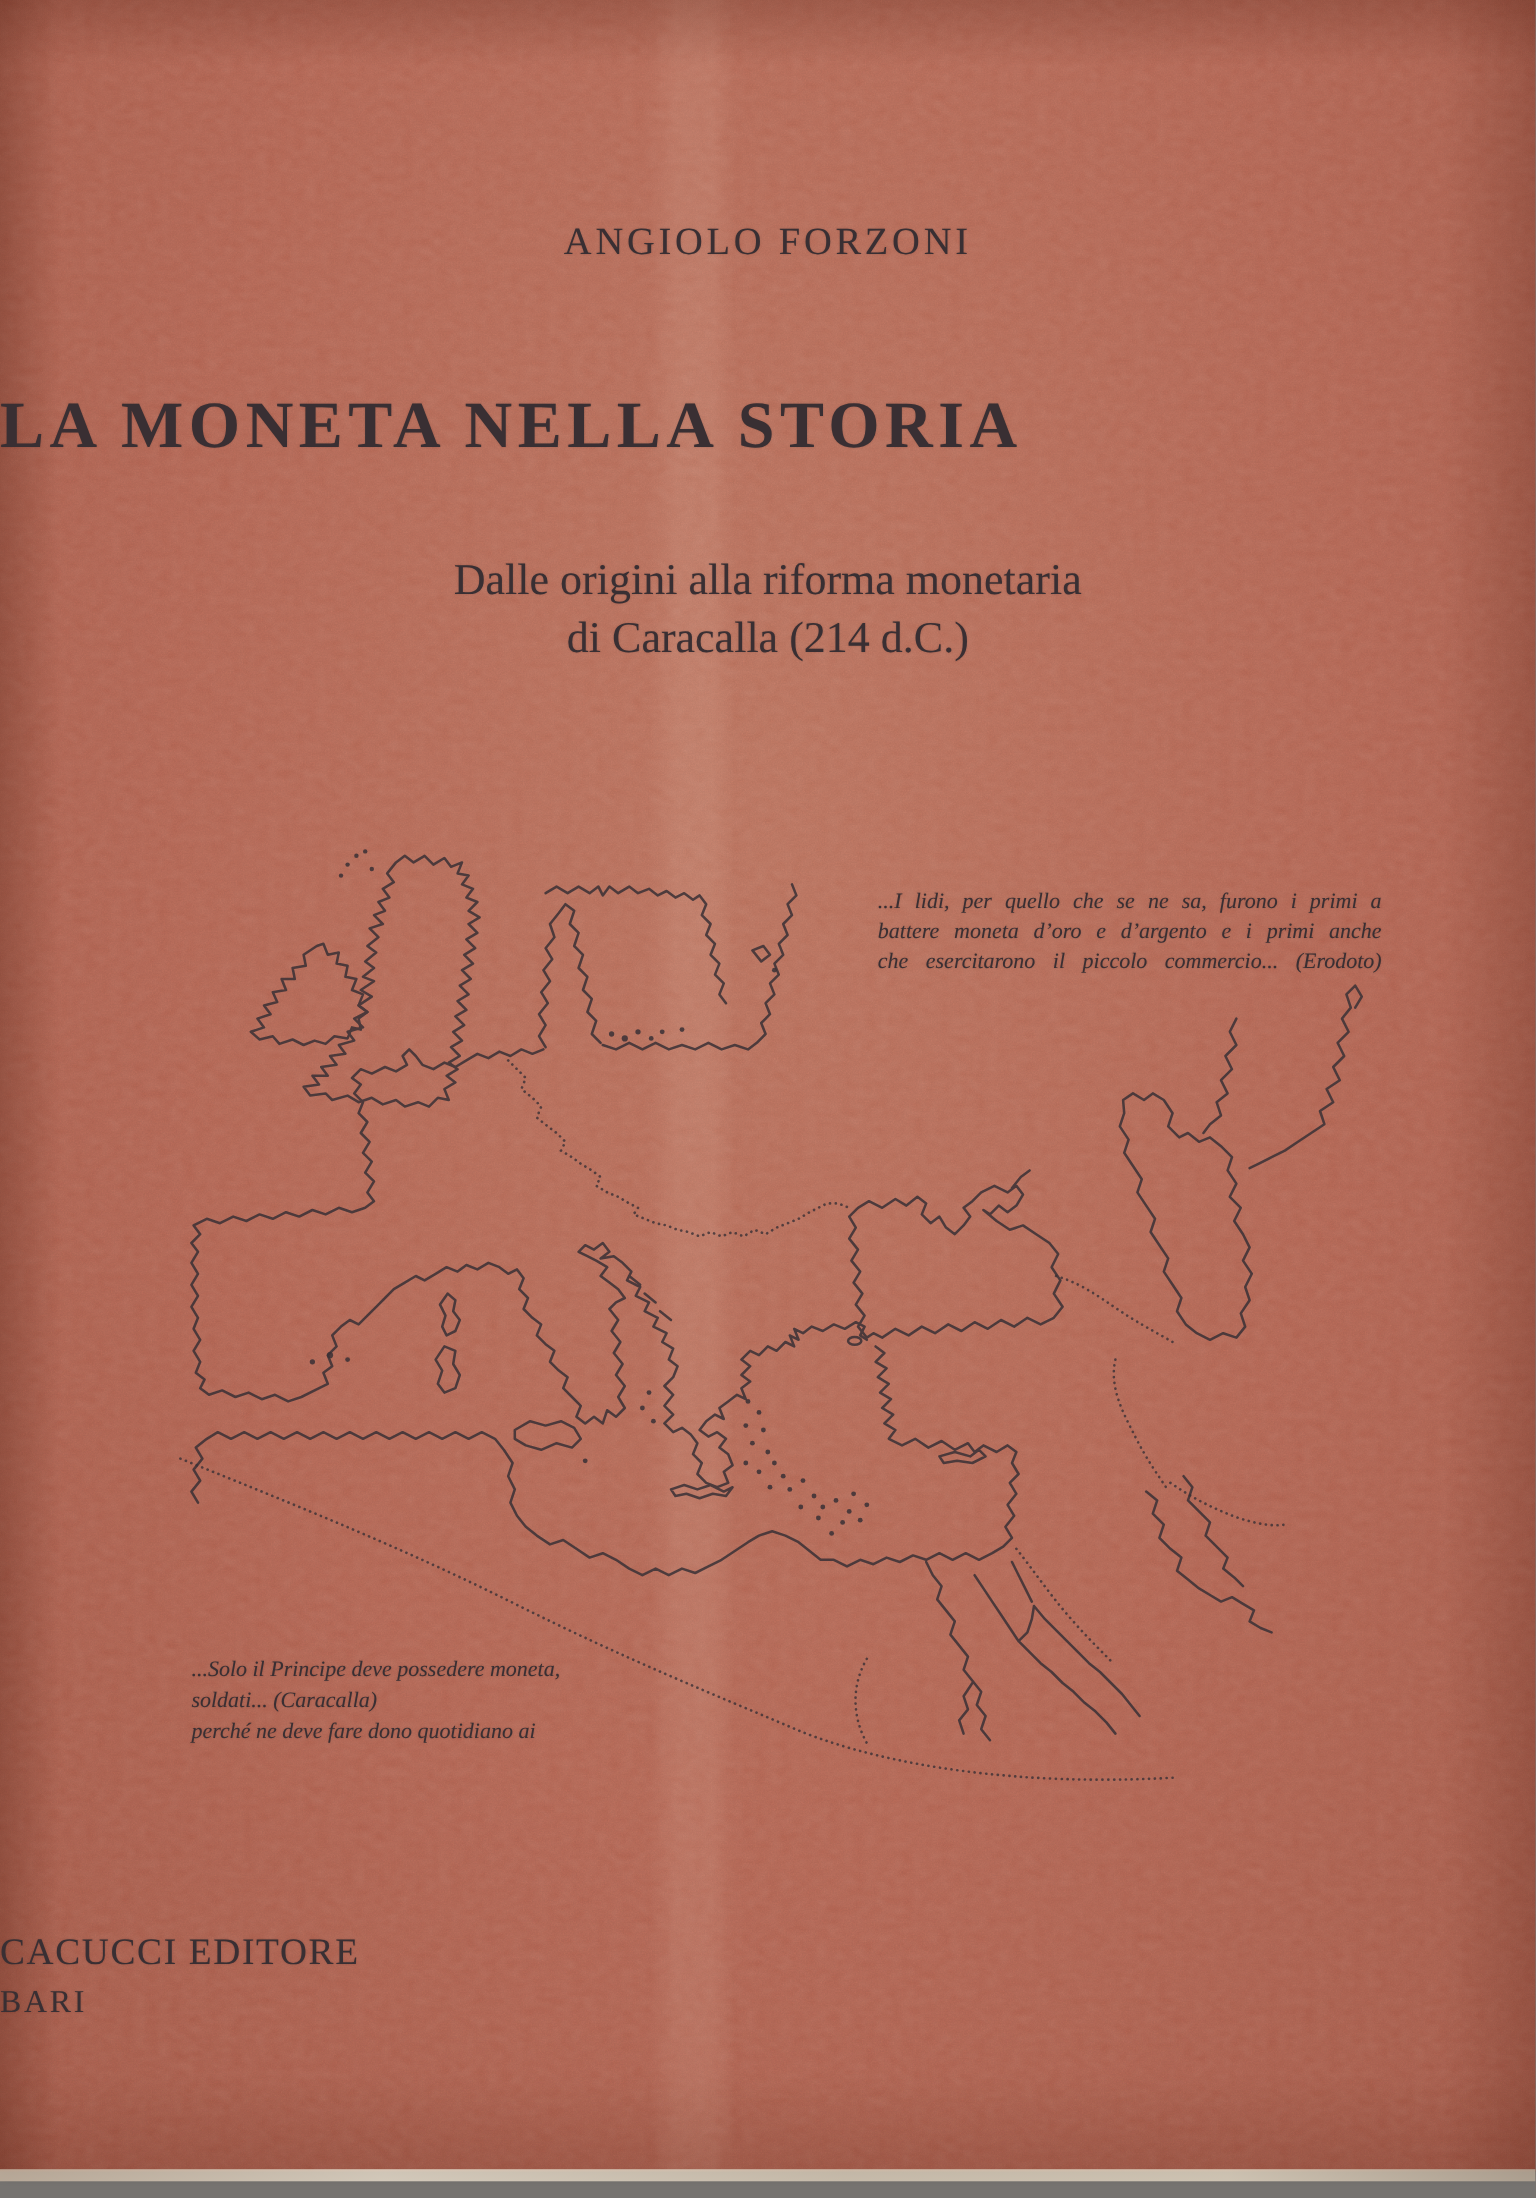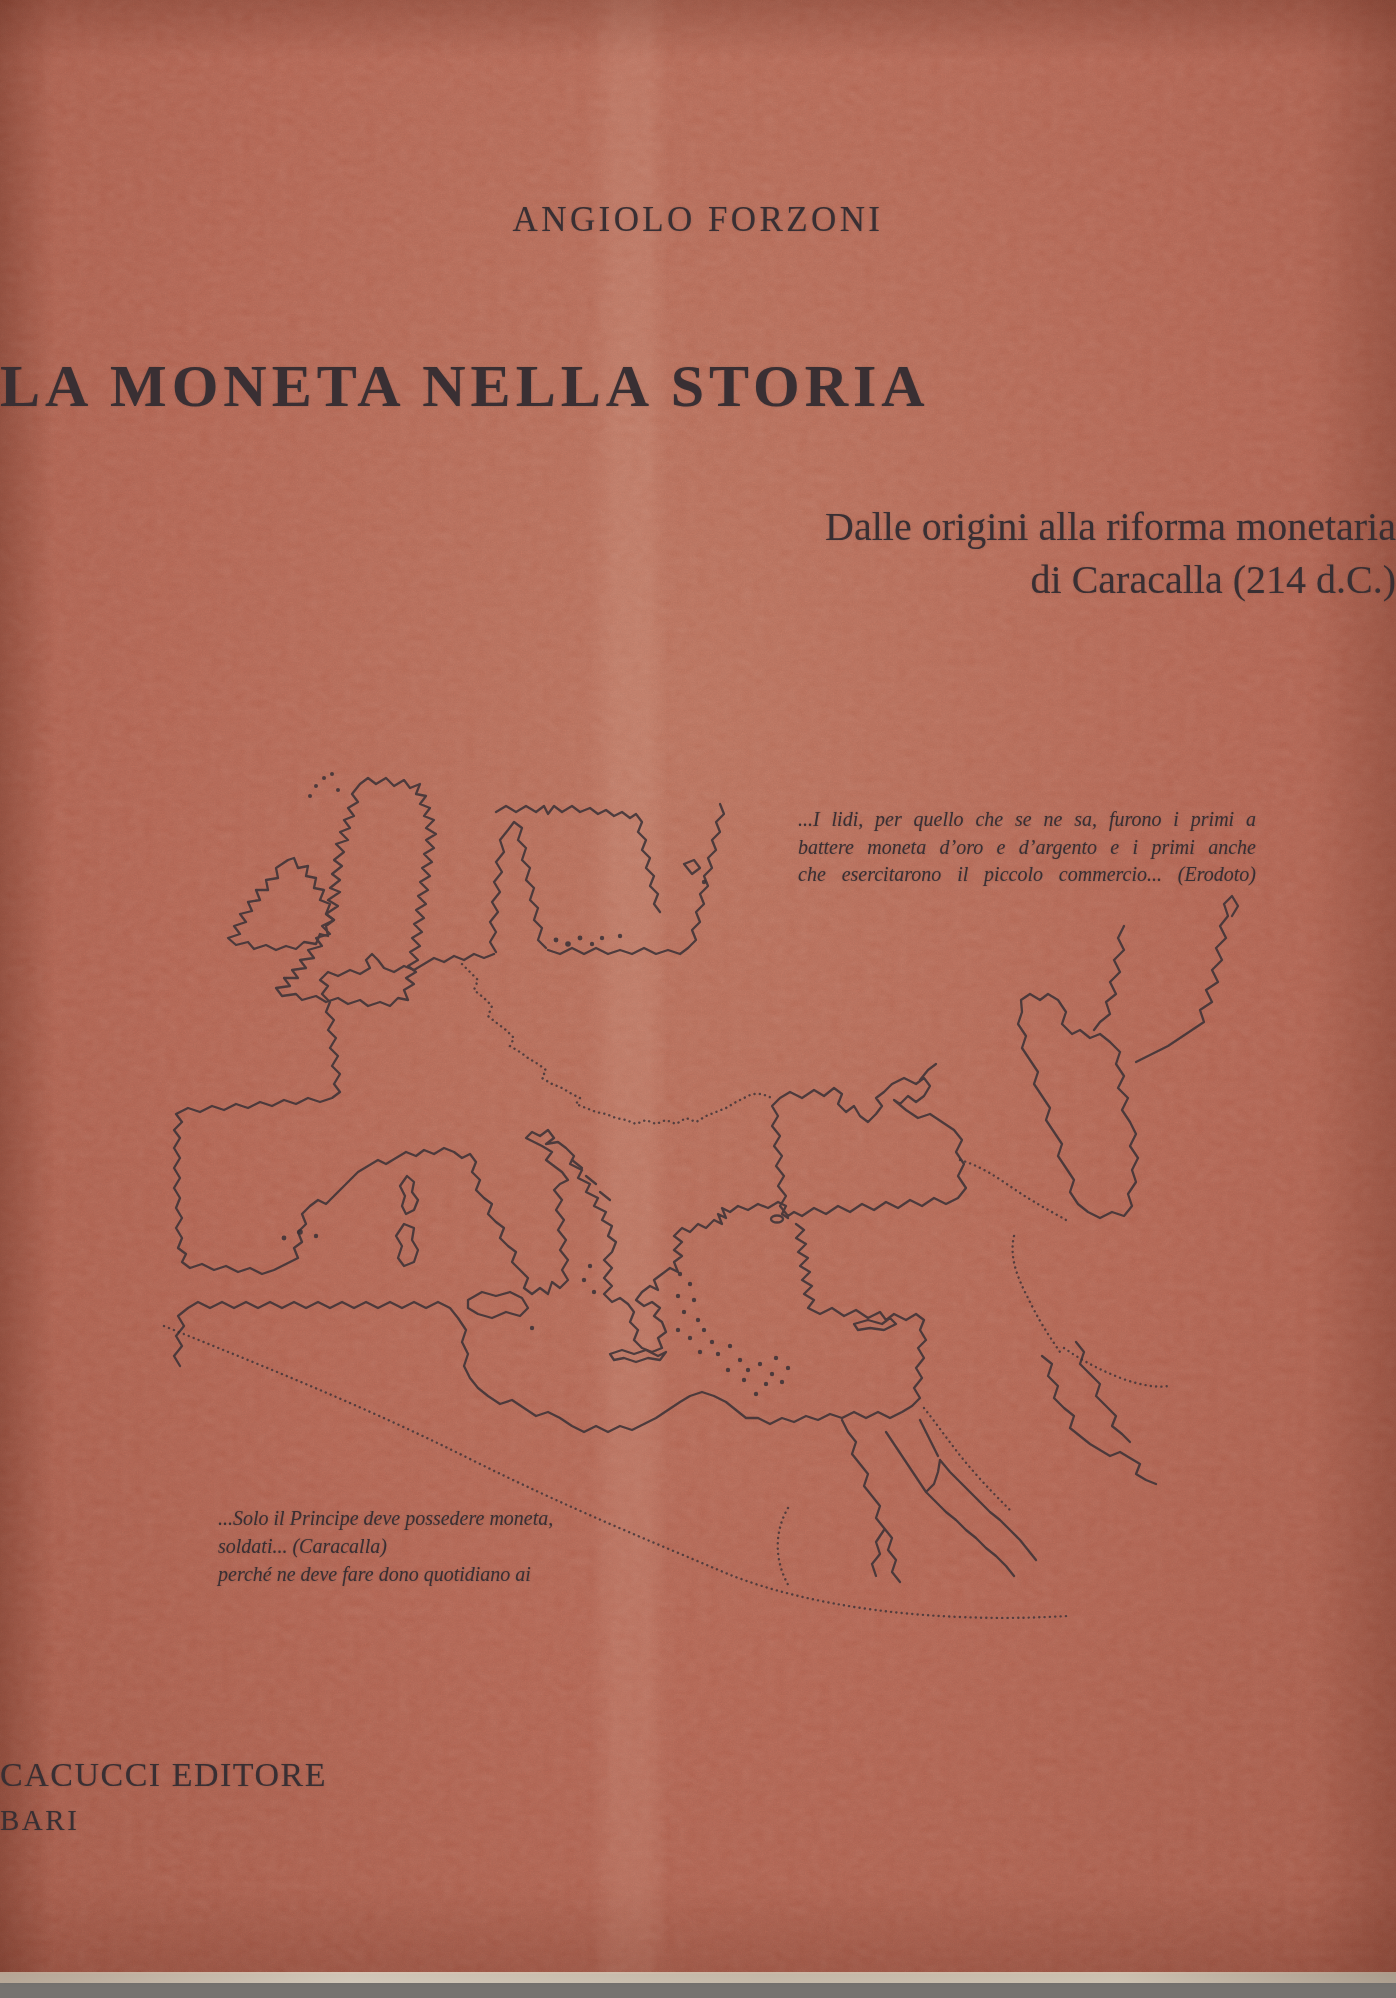--- a/index.html
+++ b/index.html
@@ -23,26 +23,26 @@
       linear-gradient(0deg, rgba(70,22,10,.16), rgba(70,22,10,0) 90px),
       linear-gradient(90deg, rgba(0,0,0,0) 0px, rgba(0,0,0,0) 590px, rgba(255,228,208,.09) 615px, rgba(255,228,208,.09) 648px, rgba(0,0,0,0) 668px);
     pointer-events:none;
   }
   .texture{position:absolute;left:0;top:0;pointer-events:none;}
   .ink{color:#392f33;text-shadow:0 0 1.5px rgba(70,45,40,.35);}
   .author{position:absolute;left:0;top:200px;width:100%;text-align:center;
     font-size:35px;letter-spacing:3.4px;}
   .title{position:absolute;left:0;top:352px;width:100%;
     font-size:60px;font-weight:bold;letter-spacing:5px;}
-  .subtitle{position:absolute;left:0;top:500px;width:100%;text-align:right;
+  .subtitle{position:absolute;left:0;top:500px;width:100%;text-align:center;
     font-size:40px;line-height:53px;}
   .quote{font-style:italic;font-size:20px;position:absolute;}
   .quote-right{left:798px;top:806px;width:458px;line-height:27.5px;}
   .quote-right .q-line{text-align:justify;text-align-last:justify;}
-  .quote-left{left:174px;top:1504px;width:420px;line-height:28px;margin-left:44px;}
+  .quote-left{left:174px;top:1504px;width:420px;line-height:28px;}
   .publisher{position:absolute;left:0;top:1756px;width:100%;
     font-size:34px;letter-spacing:1.5px;}
   .city{position:absolute;left:0;top:1804px;width:100%;text-align:left;
     font-size:29px;letter-spacing:2.5px;}
   .map{position:absolute;left:128px;top:768px;}
   .page-edge{
     position:absolute;left:0;top:1972px;width:1396px;height:11px;
     background:linear-gradient(90deg,#bfae9c,#ddd2c2 25%,#cfc2b0 55%,#d8ccba 80%,#b3a493);
     opacity:.9;
   }

